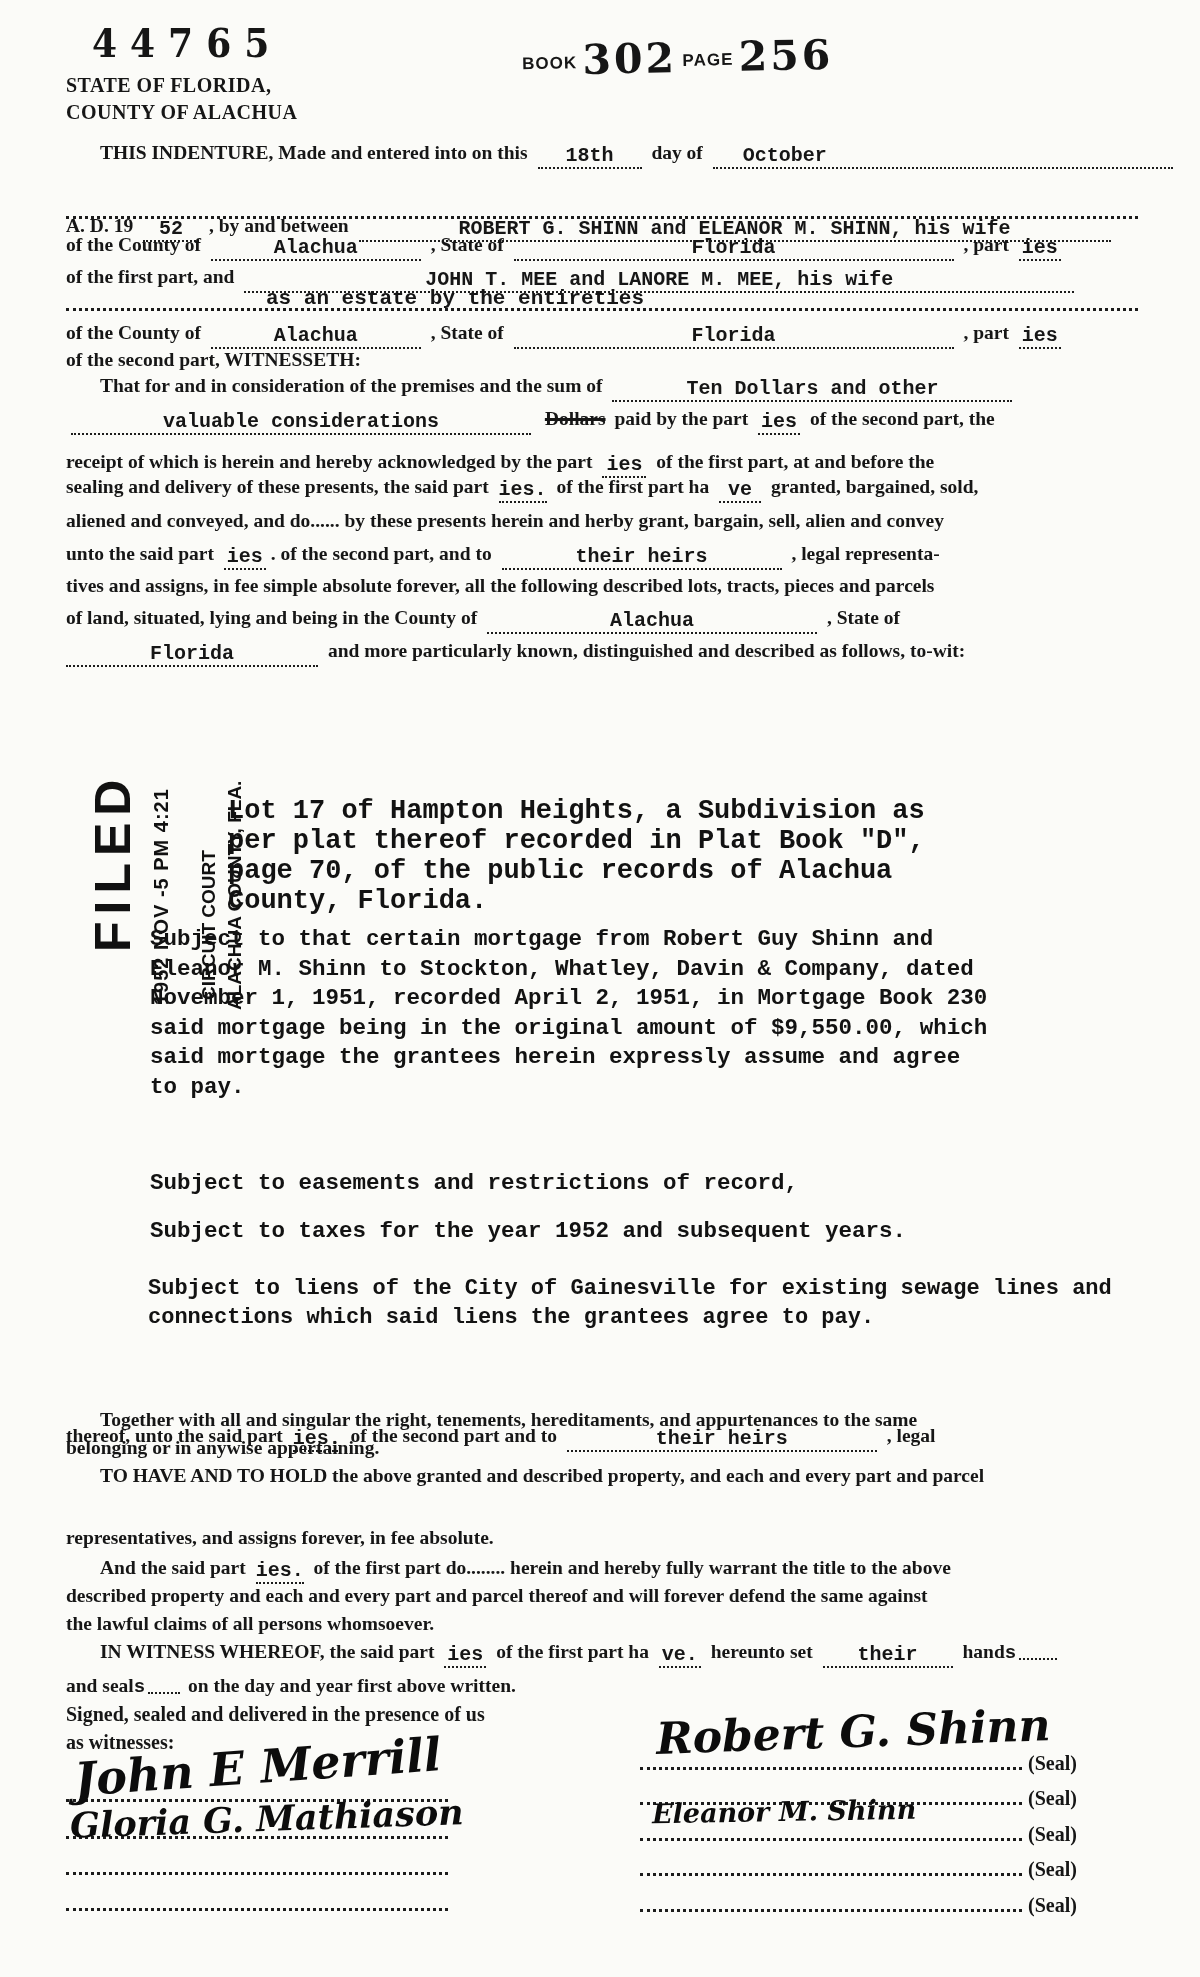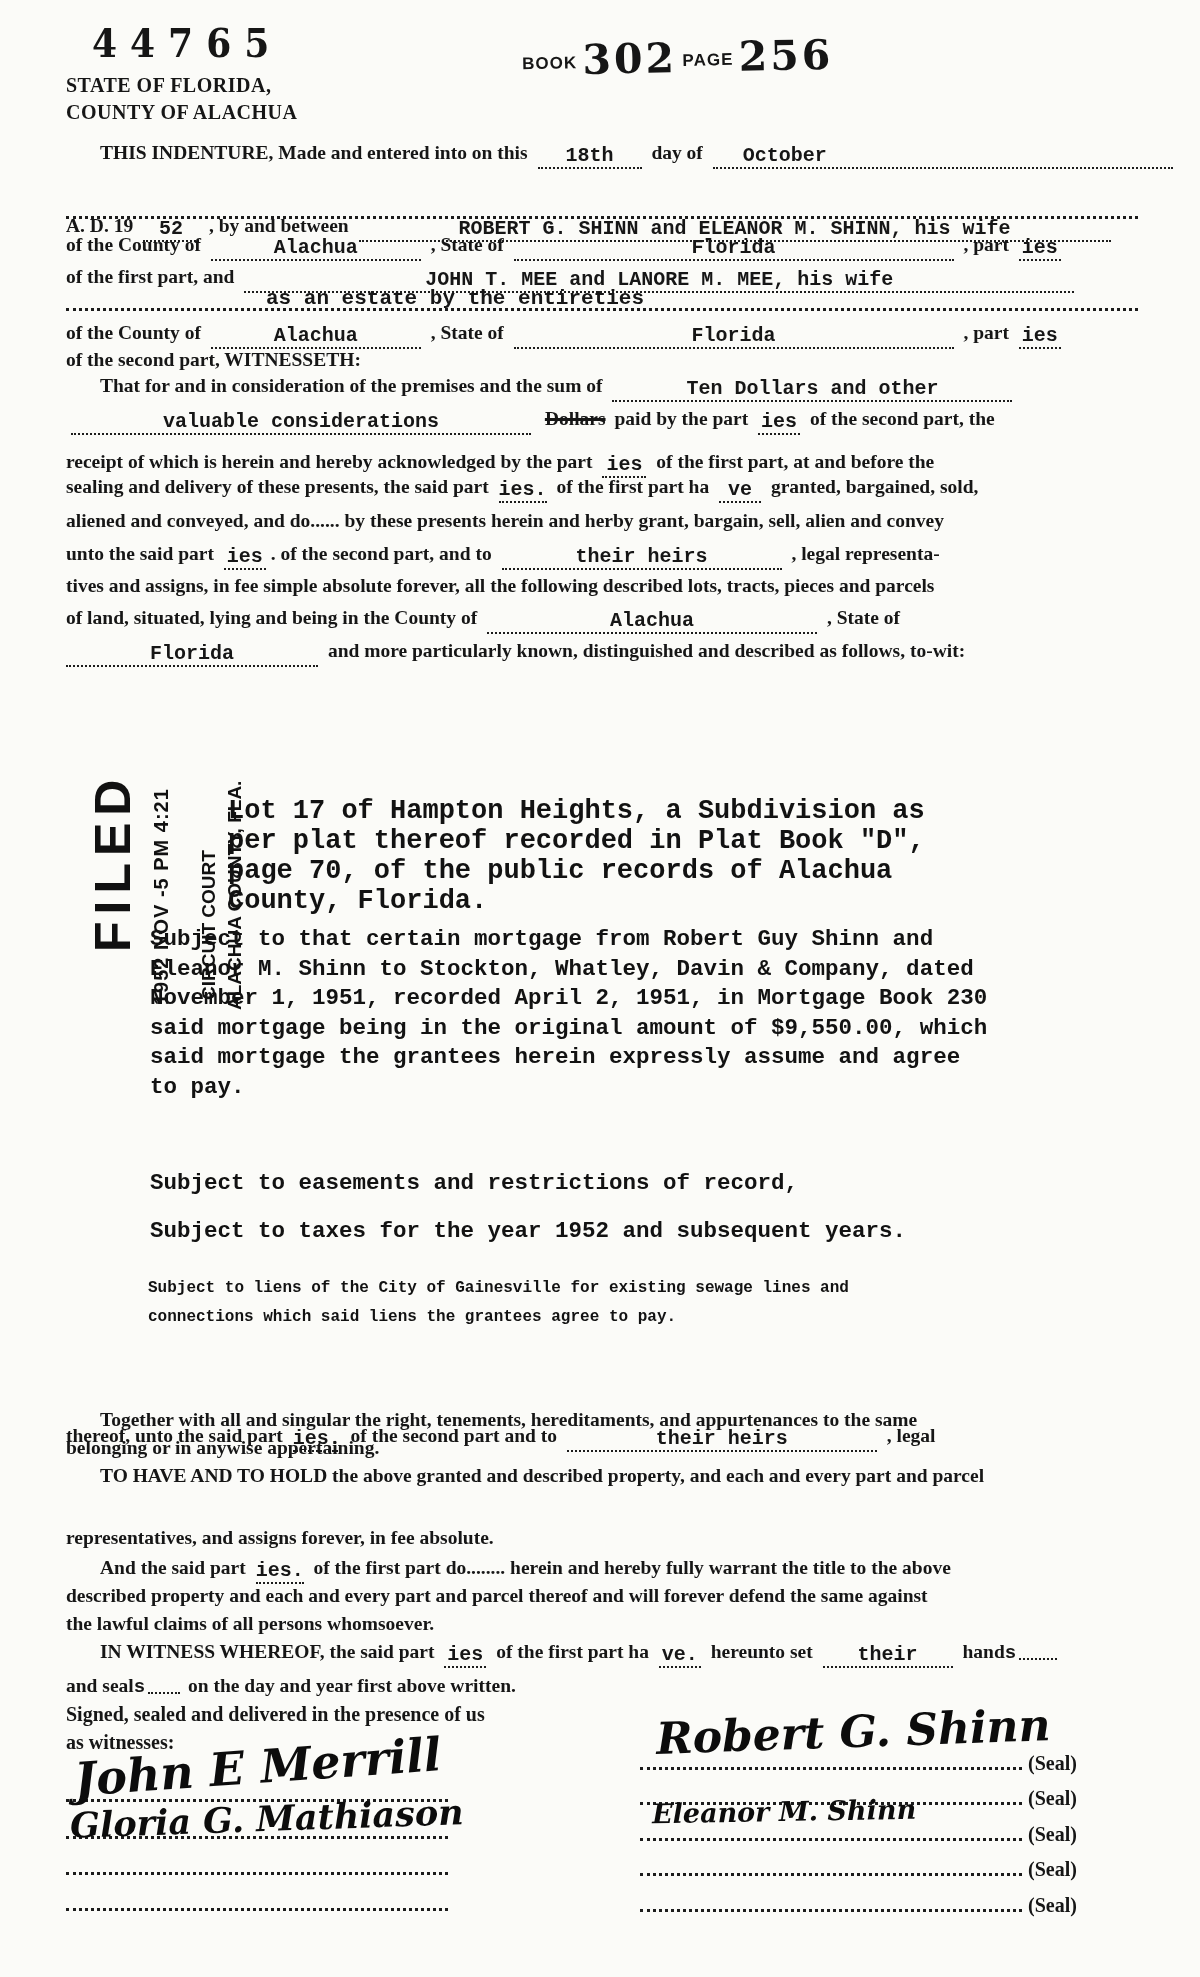--- a/index.html
+++ b/index.html
@@ -154,21 +154,21 @@
     <div>Subject to that certain mortgage from Robert Guy Shinn and</div>
     <div>Eleanor M. Shinn to Stockton, Whatley, Davin &amp; Company, dated</div>
     <div>November 1, 1951, recorded April 2, 1951, in Mortgage Book 230</div>
     <div>said mortgage being in the original amount of $9,550.00, which</div>
     <div>said mortgage the grantees herein expressly assume and agree</div>
     <div>to pay.</div>
   </div>
 
   <div class="tblock" style="left:150px; top:1170px; font-size:22.5px;">Subject to easements and restrictions of record,</div>
   <div class="tblock" style="left:150px; top:1218px; font-size:22.5px;">Subject to taxes for the year 1952 and subsequent years.</div>
-  <div class="tblock" style="left:148px; top:1274px; font-size:16px; line-height:29px;">
+  <div class="tblock" style="left:148px; top:1274px; font-size:22px; line-height:29px;">
     <div>Subject to liens of the City of Gainesville for existing sewage lines and</div>
     <div>connections which said liens the grantees agree to pay.</div>
   </div>
 
   <div class="fline indent" style="top:1408px;">
     <span>Together with all and singular the right, tenements, hereditaments, and appurtenances to the same</span>
   </div>
   <div class="fline" style="top:1436px;">
     <span>belonging or in anywise appertaining.</span>
   </div>

